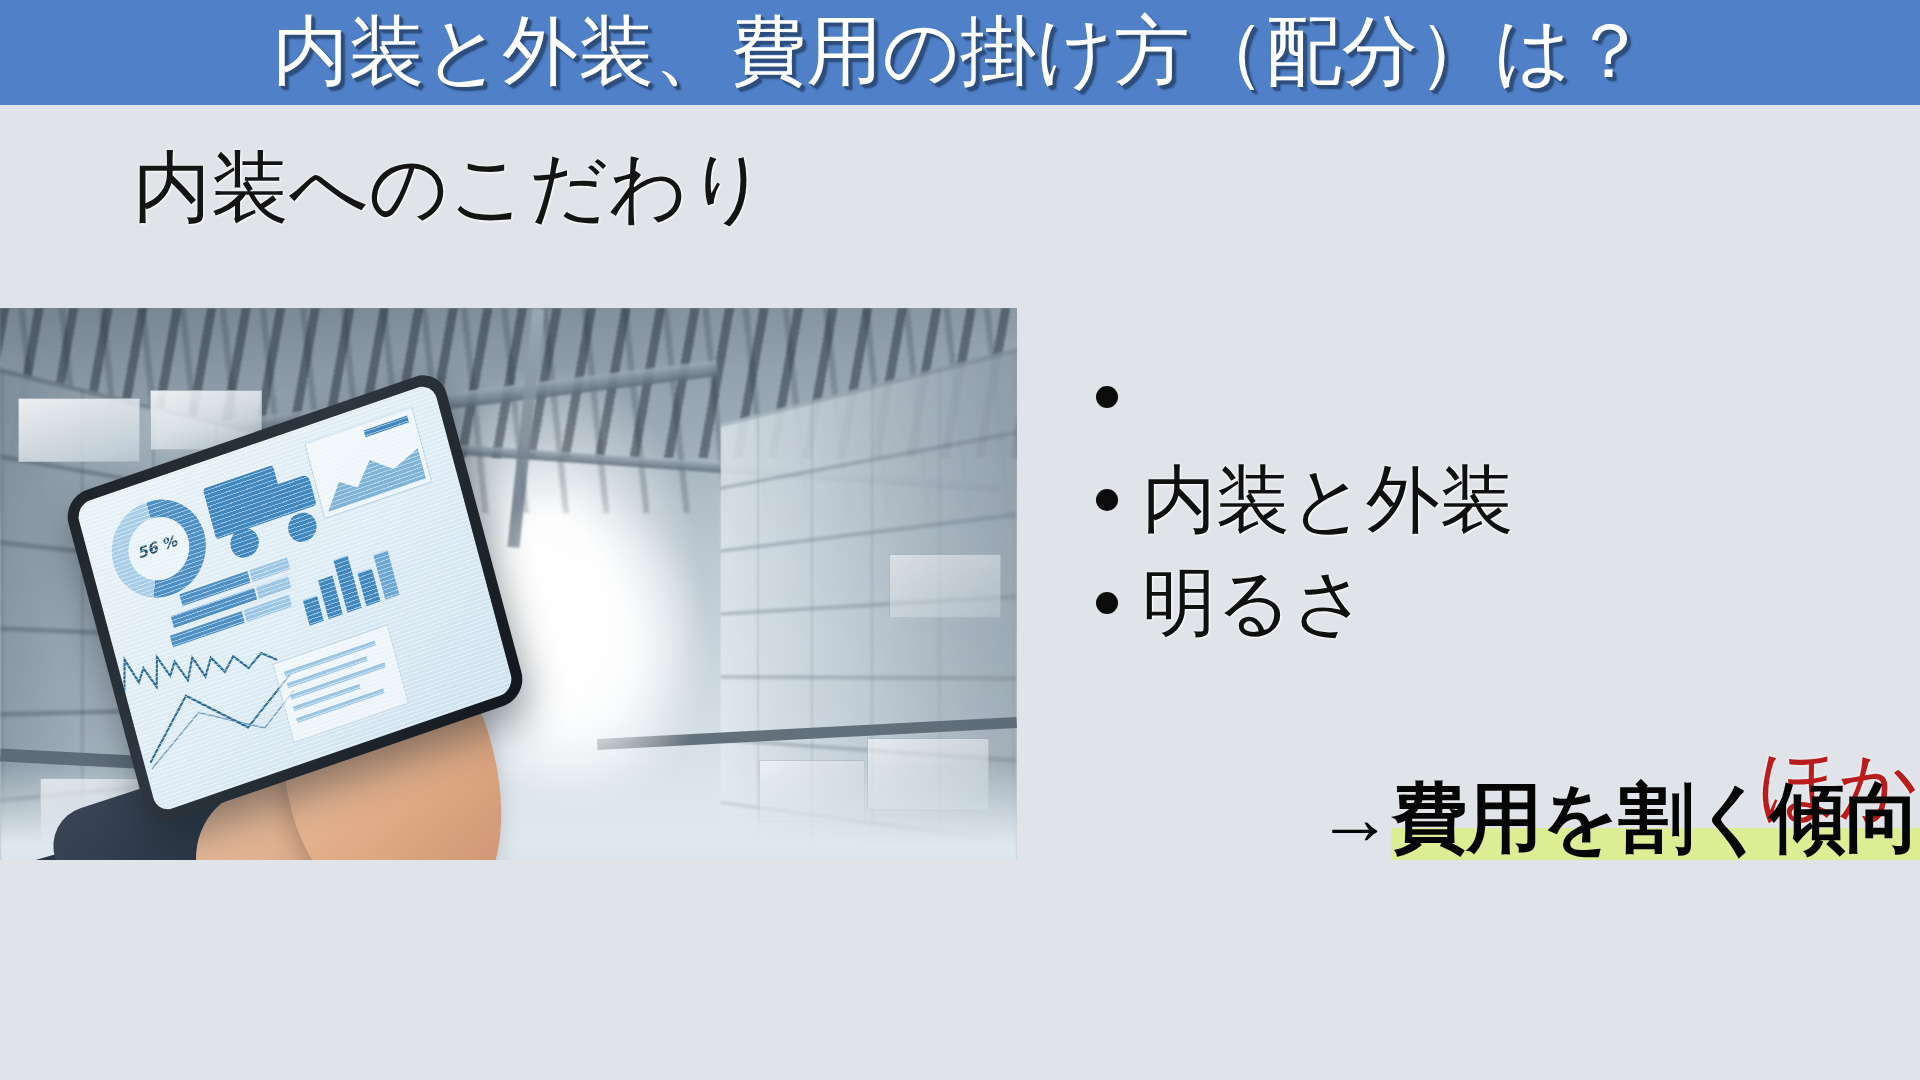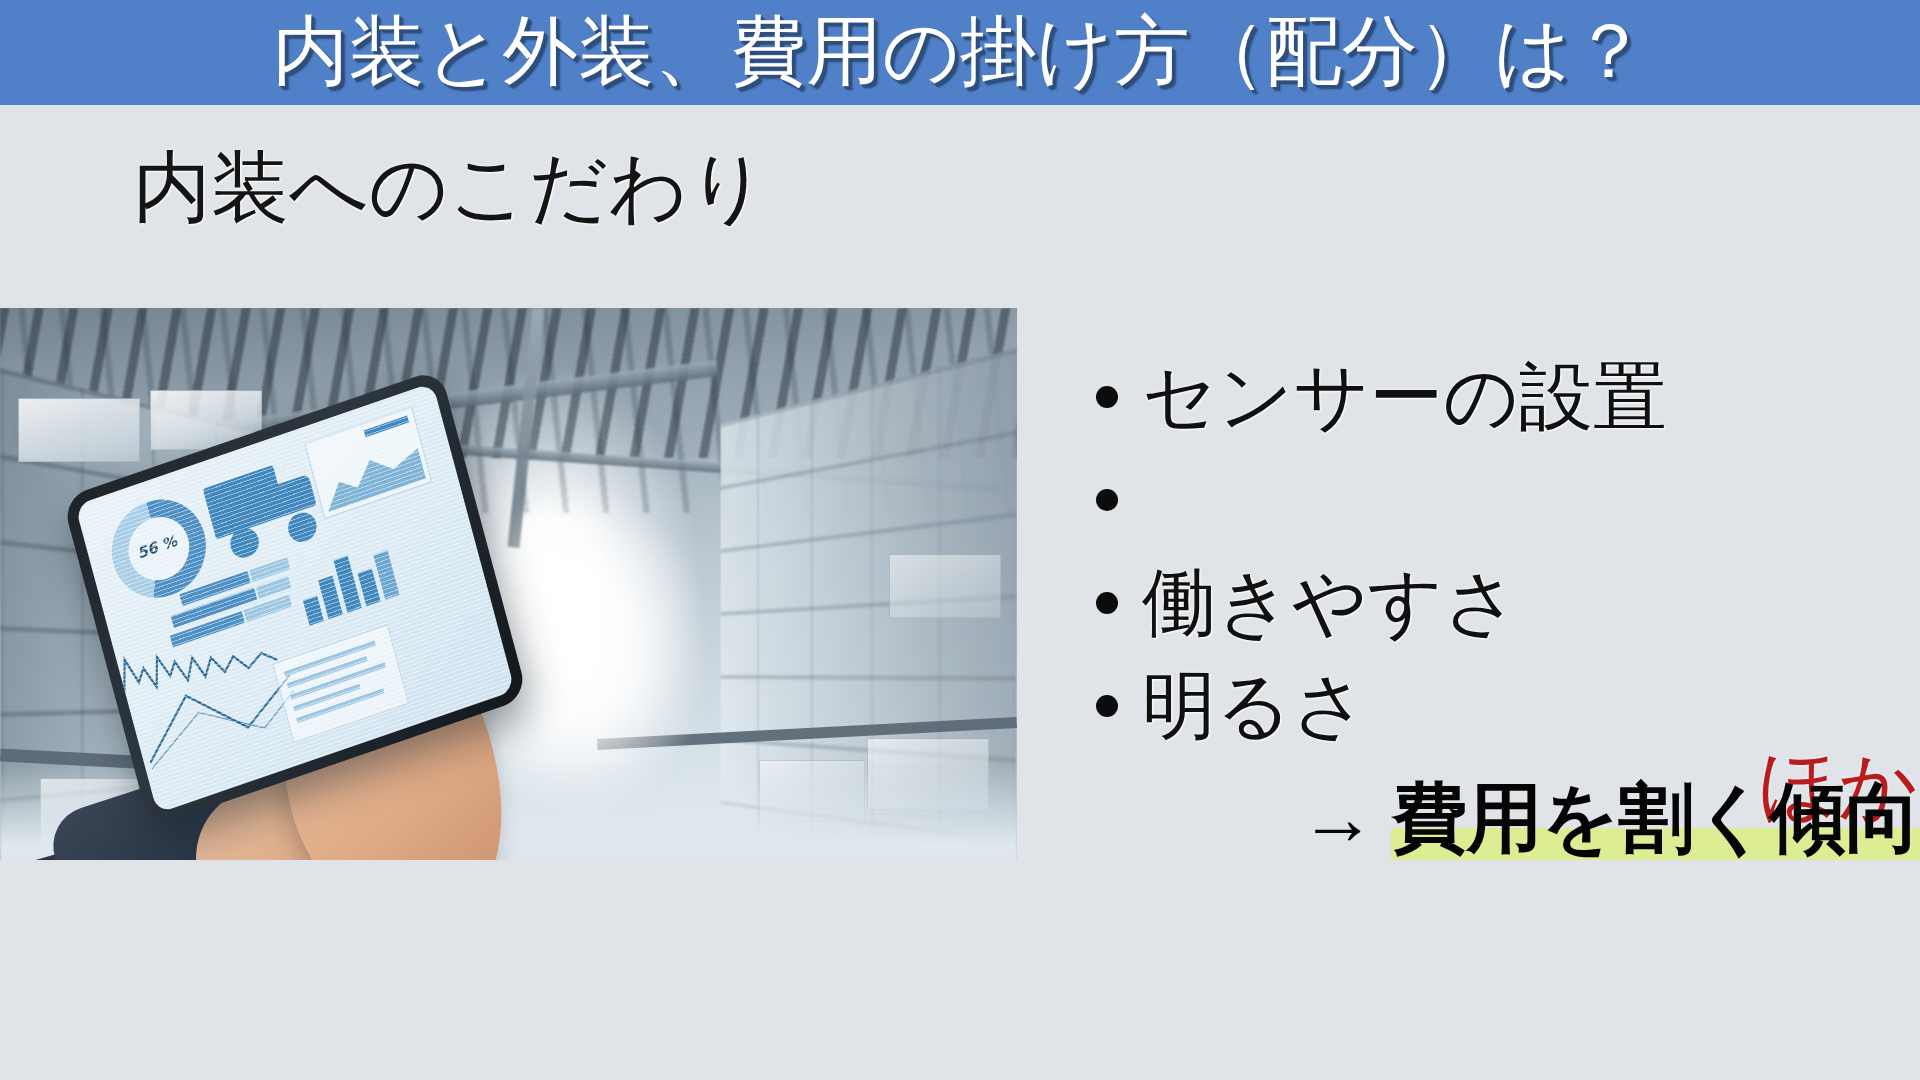--- a/index.html
+++ b/index.html
@@ -313,21 +313,20 @@
     font-size: 76px;
     font-weight: 700;
     line-height: 1.05;
     color: #050505;
     white-space: nowrap;
     letter-spacing: -1px;
   }
   #conclusion .arrow { background: transparent; }
   #conclusion .hl {
     background: linear-gradient(to top, #dced94 0%, #dced94 38%, rgba(220,237,148,0) 38%);
-    margin-left: 17px;
   }
 </style>
 </head>
 <body>
 
 <div id="slide">
 
   <div id="title-bar">
     <div id="title-text">内装と外装、費用の掛け方（配分）は？</div>
   </div>
@@ -419,28 +418,24 @@
         </div>
 
         <div class="screen-hatch"></div>
       </div>
     </div>
   </div>
 
   <div id="bullets">
     <div class="bullet-row">
       <span class="bullet-dot"></span>
-      <span class="bullet-label">センサーの設置</span>
     </div>
     <div class="bullet-row">
       <span class="bullet-dot"></span>
-    </div>
-    <div class="bullet-row">
-      <span class="bullet-dot"></span>
-      <span class="bullet-label">働きやすさ</span>
+      <span class="bullet-label">内装と外装</span>
     </div>
     <div class="bullet-row">
       <span class="bullet-dot"></span>
       <span class="bullet-label">明るさ</span>
     </div>
   </div>
 
   <div id="hoka">ほか</div>
 
   <div id="conclusion">

